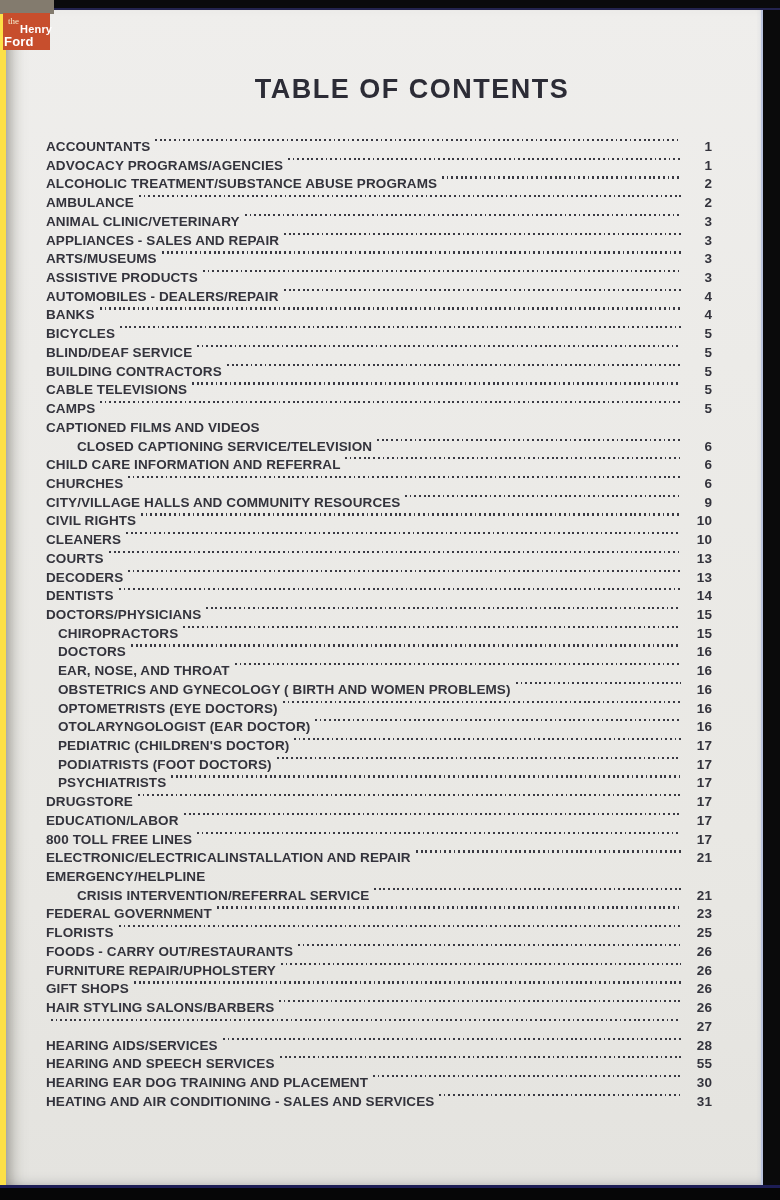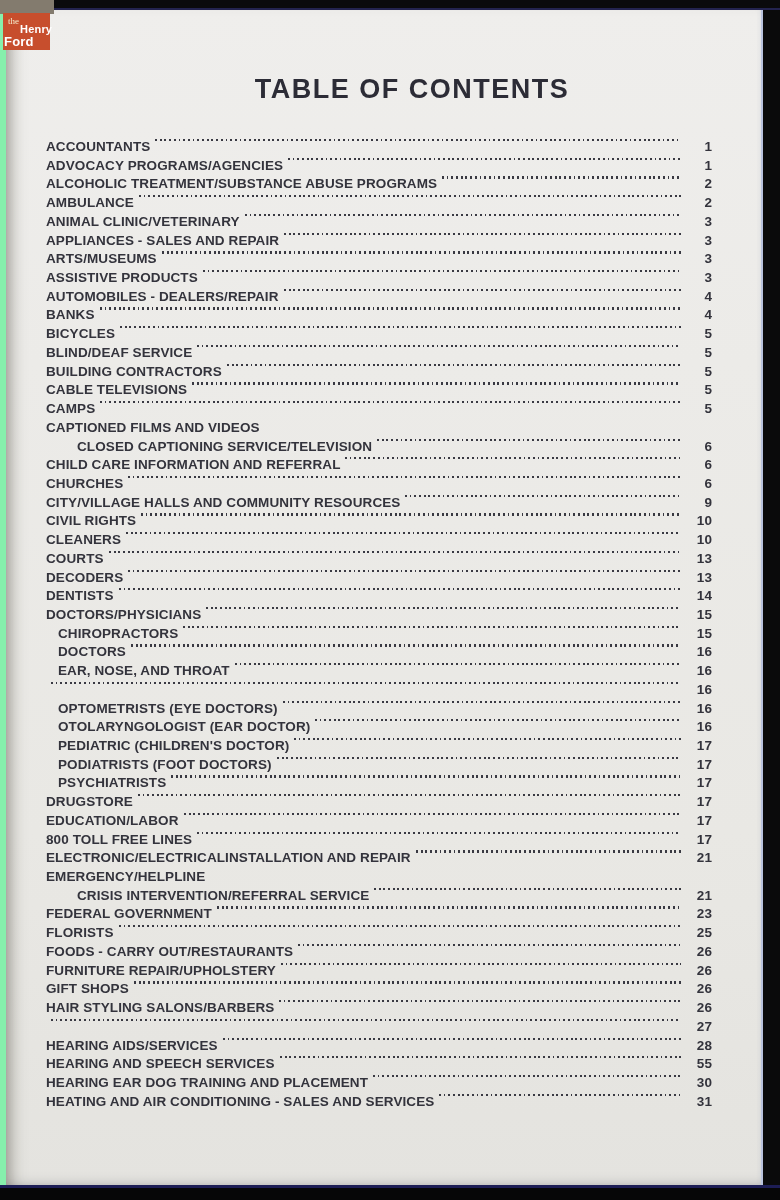--- a/index.html
+++ b/index.html
@@ -1,18 +1,18 @@
 <!DOCTYPE html>
 <html><head>
 <meta charset="utf-8">
 <style>
   html,body{margin:0;padding:0;background:#101010;}
   .photo{
     position:relative;width:780px;height:1200px;overflow:hidden;
-    background:#86efac;
+    background:#fde047;
     font-family:"Liberation Sans","DejaVu Sans",sans-serif;
   }
   
   .page{
     position:absolute;left:6px;top:7px;right:16px;bottom:13px;
     background:linear-gradient(180deg,#efeeec 0%,#ecebe8 30%,#e9e8e4 70%,#e4e3df 100%);
     box-shadow:inset 14px 0 16px -10px rgba(90,85,75,.55),
                inset -4px 0 6px -3px rgba(150,160,200,.4),
                inset 0 -8px 14px -8px rgba(60,60,70,.35);
   }
@@ -227,20 +227,21 @@
         <span class="label">DOCTORS</span>
         <span class="leader"></span>
         <span class="page-num">16</span>
       </div>
       <div class="row ind1">
         <span class="label">EAR, NOSE, AND THROAT</span>
         <span class="leader"></span>
         <span class="page-num">16</span>
       </div>
       <div class="row ind1">
+        <span class="label">OBSTETRICS AND GYNECOLOGY ( BIRTH AND WOMEN PROBLEMS)</span>
         <span class="leader"></span>
         <span class="page-num">16</span>
       </div>
       <div class="row ind1">
         <span class="label">OPTOMETRISTS (EYE DOCTORS)</span>
         <span class="leader"></span>
         <span class="page-num">16</span>
       </div>
       <div class="row ind1">
         <span class="label">OTOLARYNGOLOGIST  (EAR DOCTOR)</span>

